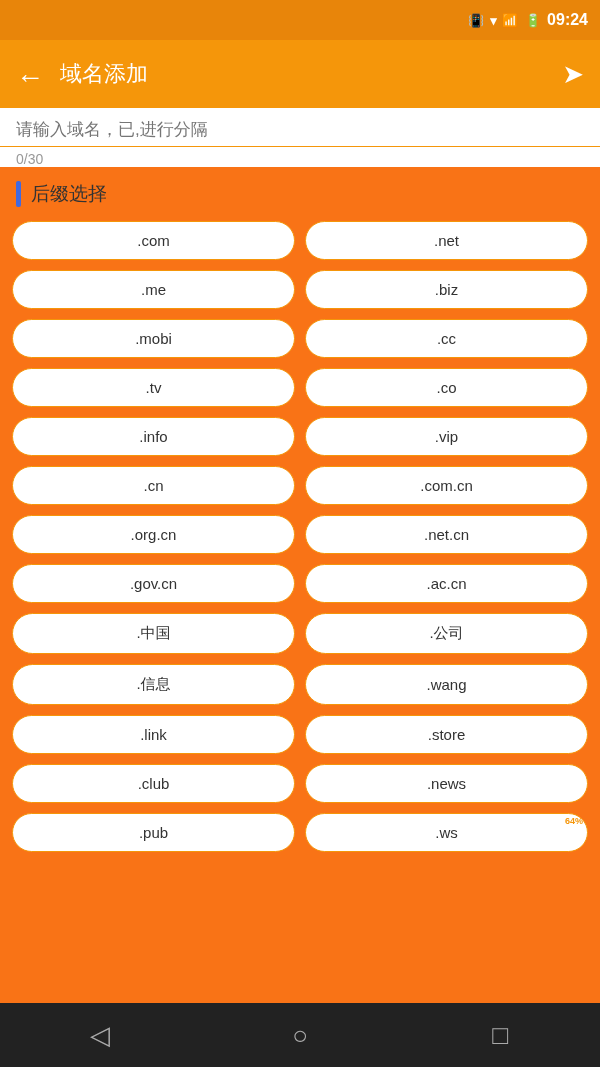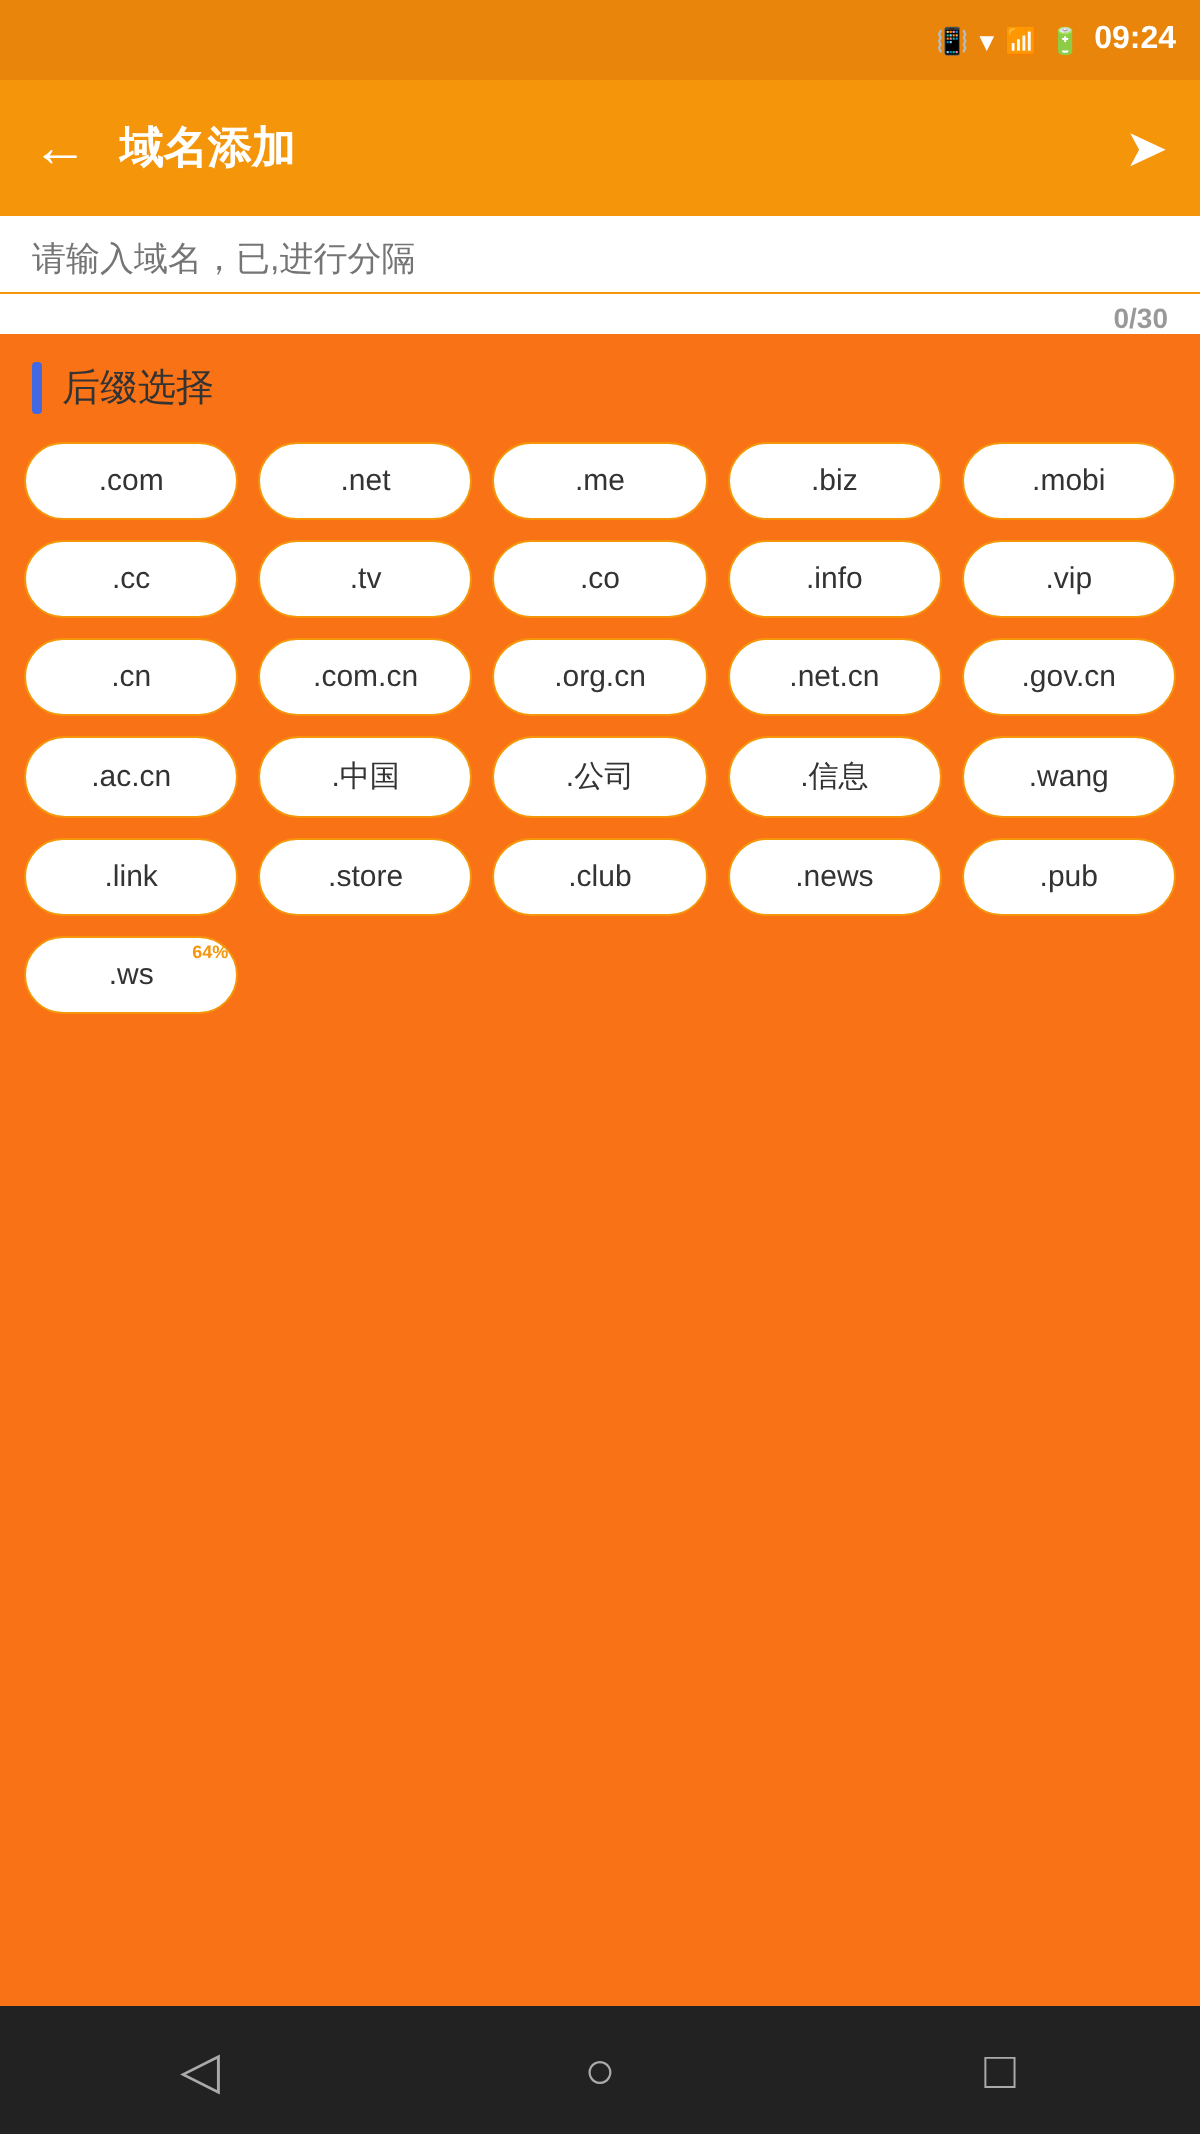--- a/index.html
+++ b/index.html
@@ -44,21 +44,21 @@
     }
     .nav-back {
       color: white;
       font-size: 28px;
       cursor: pointer;
       font-weight: bold;
     }
     .nav-title {
       color: white;
       font-size: 22px;
-      font-weight: 700;
+      font-weight: 400;
       flex: 1;
       margin-left: 16px;
     }
     .nav-send {
       color: white;
       font-size: 26px;
       cursor: pointer;
     }
 
     
@@ -71,23 +71,22 @@
       border: none;
       outline: none;
       font-size: 17px;
       color: #999;
       background: transparent;
     }
 
     
     .counter-row {
       display: flex;
-      justify-content: flex-end;
+      justify-content: flex-start;
       padding: 4px 16px 0 16px;
-      font-weight: bold;
     }
     .counter-text {
       font-size: 14px;
       color: #999;
     }
 
     
     .section-header {
       display: flex;
       align-items: center;
@@ -103,21 +102,21 @@
     .section-title {
       font-size: 19px;
       color: #333;
       font-weight: 500;
     }
 
     
     .suffix-grid {
       padding: 4px 12px;
       display: grid;
-      grid-template-columns: repeat(5, 1fr);
+      grid-template-columns: repeat(2, 1fr);
       gap: 10px;
       flex: 1;
     }
     .suffix-btn {
       border: 1.5px solid #f5960a;
       border-radius: 24px;
       background: white;
       color: #333;
       font-size: 15px;
       padding: 10px 4px;

